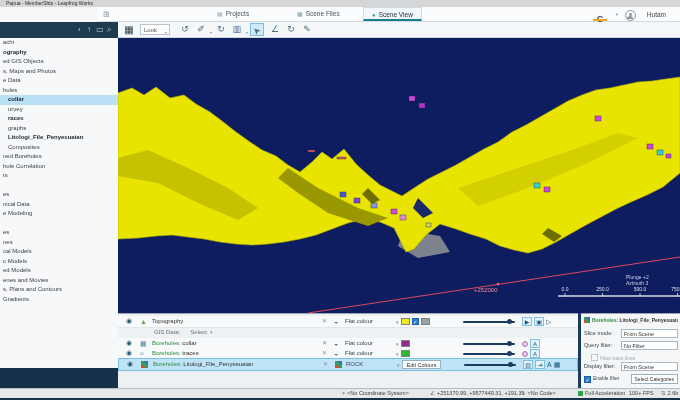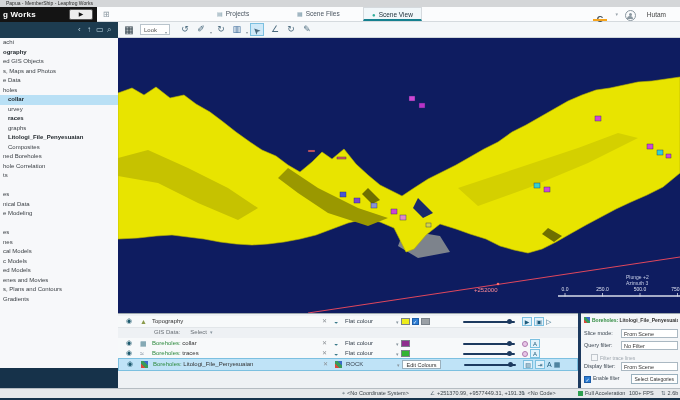--- a/index.html
+++ b/index.html
@@ -88,24 +88,20 @@
   .greensq{display:inline-block;width:5px;height:5px;background:#2e9e4f;margin-right:2px;vertical-align:-0.5px;}
   .bottomedge{left:0;top:398px;width:680px;height:2px;background:#16324a;}
 </style>
 </head>
 <body>
 
 <div class="app">
 
   <div class="g titlebar">Papua - MemberShip - Leapfrog Works</div>
 
-  <div class="g appbar">
-    <span class="g applabel">g Works</span>
-    <button class="g recbtn">▶</button>
-  </div>
 
   <div class="g tabstrip">
     <span class="g paneltoggle">⊞</span>
     <span id="tabs"><span class="tab" style="left: 112px;"><span class="ticon" style="color: rgb(122, 153, 168);">▤</span><span>Projects</span></span><span class="tab" style="left: 192px;"><span class="ticon" style="color: rgb(122, 153, 168);">▦</span><span>Scene Files</span></span><span class="tab active" style="left: 266px;"><span class="ticon" style="color: rgb(47, 174, 155);">●</span><span>Scene View</span></span></span>
     <span class="brand">
       <span class="brandC">C</span>
       <span class="brandbar"></span>
     </span>
     <span class="brandcaret">▾</span>
     <span class="avatar"></span>

